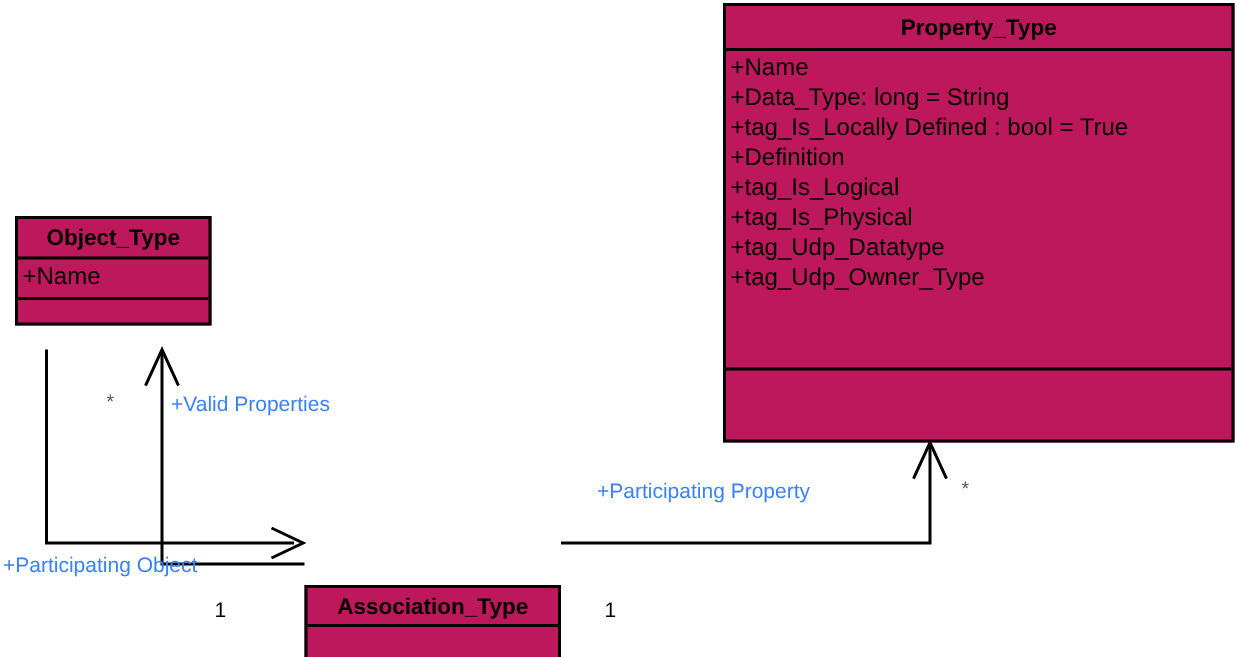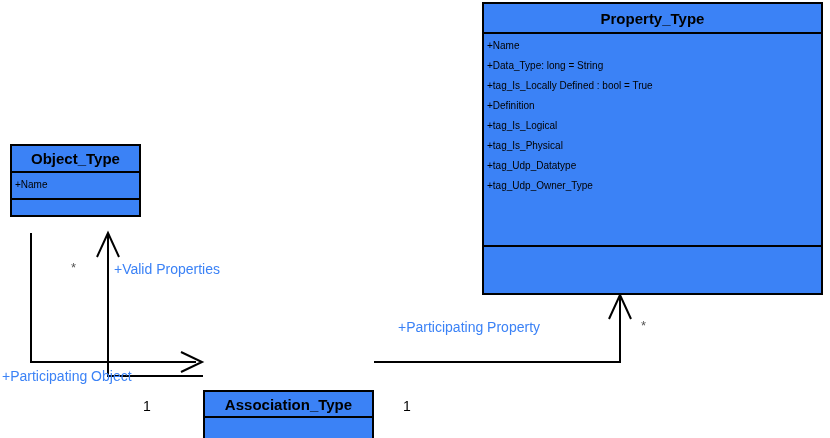--- a/index.html
+++ b/index.html
@@ -21,21 +21,21 @@
     top: 0;
     width: 830px;
     height: 438px;
   }
 
   
   .uml-class {
     position: absolute;
     box-sizing: border-box;
     border: 2px solid #000000;
-    background: #3b82f6;
+    background: #be185d;
     z-index: 5;
   }
   .uml-name {
     box-sizing: border-box;
     border-bottom: 2px solid #000000;
     text-align: center;
     font-weight: bold;
     font-size: 15px;
     line-height: 1.0;
     color: #000000;
@@ -47,21 +47,21 @@
   .uml-compartment {
     box-sizing: border-box;
     border-bottom: 2px solid #000000;
     padding: 0 3px;
     overflow: hidden;
   }
   .uml-compartment.last {
     border-bottom: none;
   }
   .uml-attr {
-    font-size: 10px;
+    font-size: 16px;
     line-height: 20px;
     color: #000000;
     white-space: nowrap;
   }
 
   
   #box-property-type {
     left: 482px;
     top: 2px;
     width: 341px;

